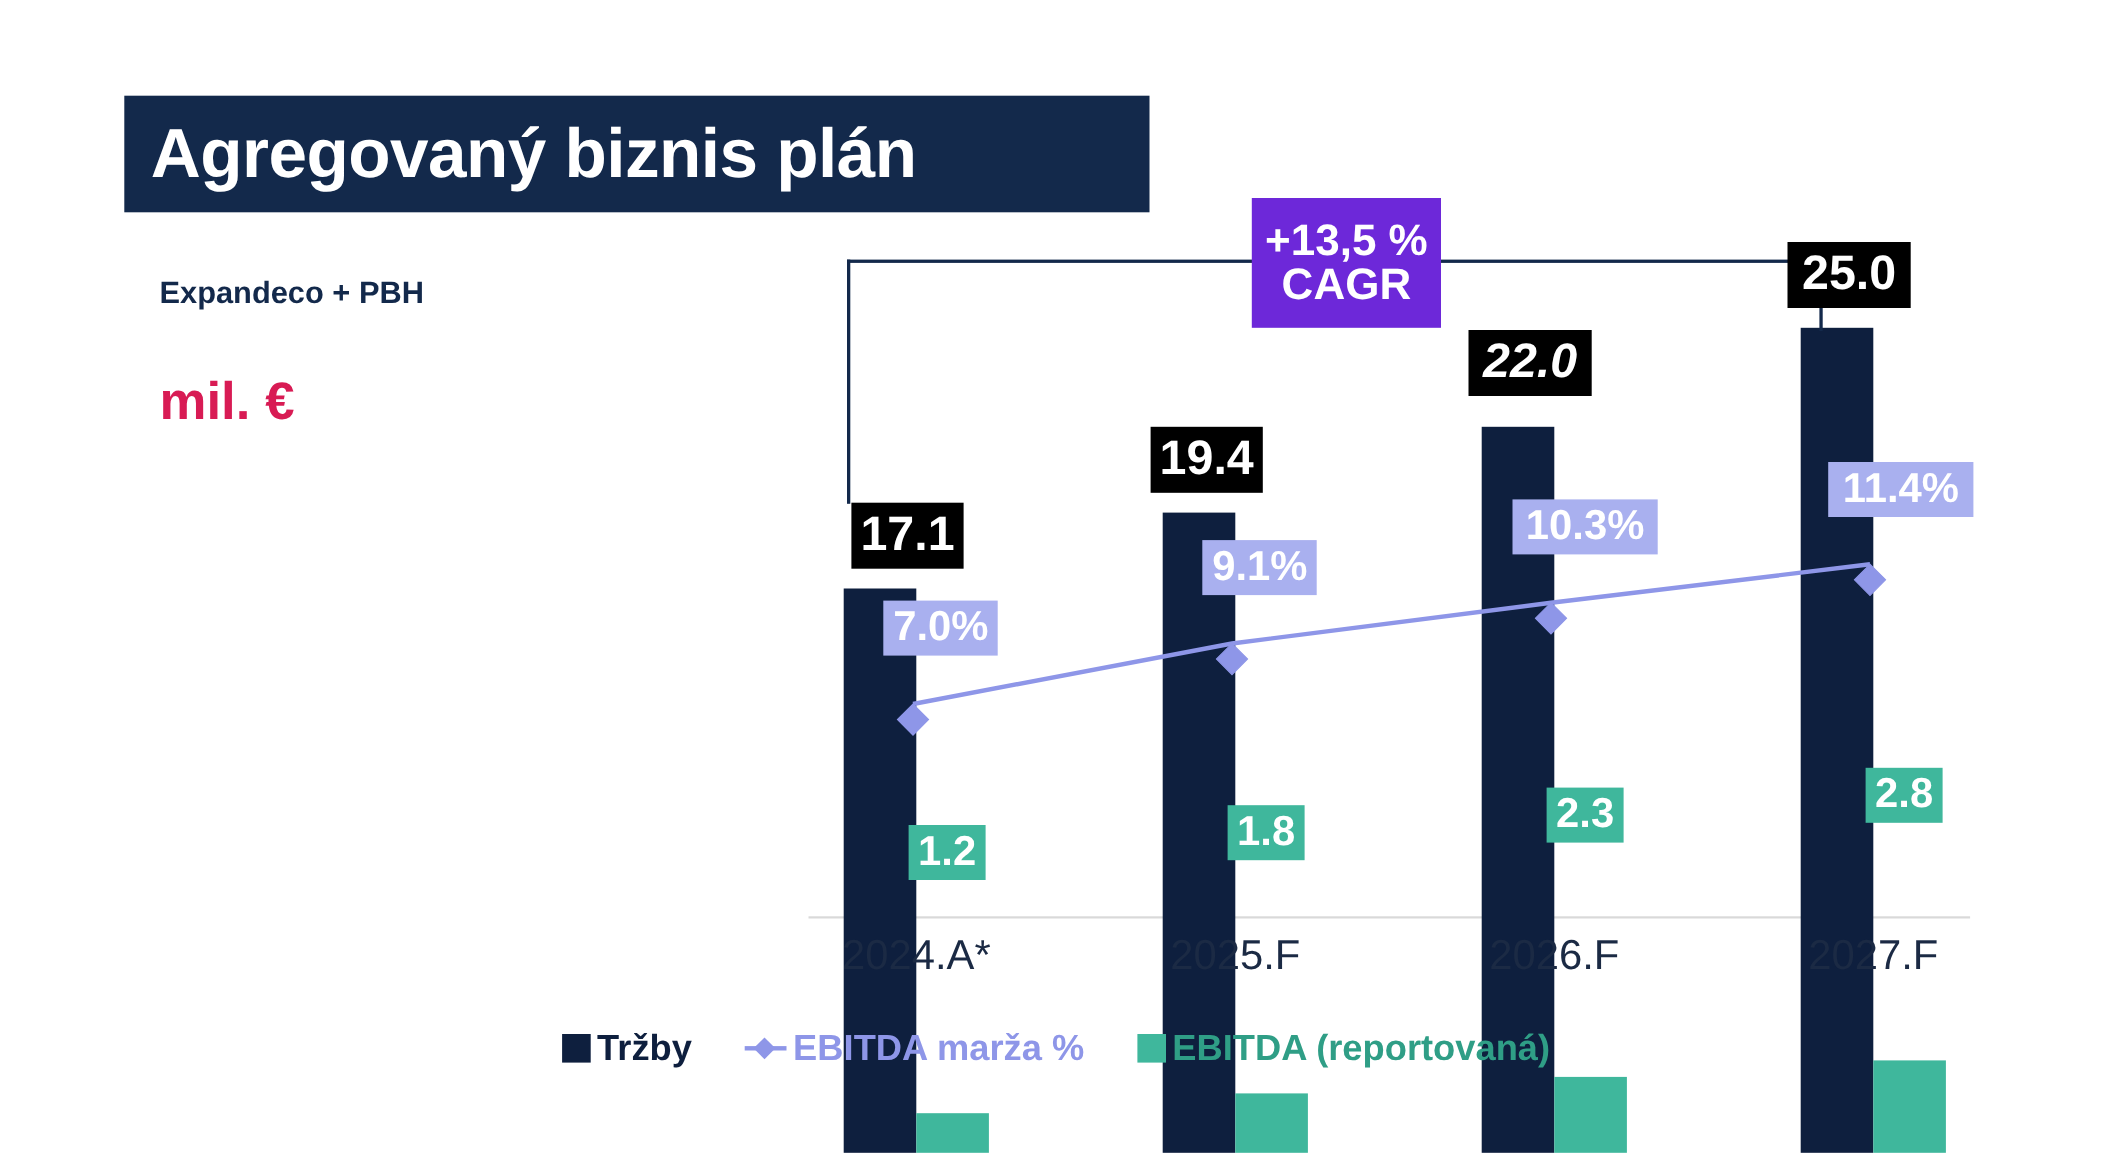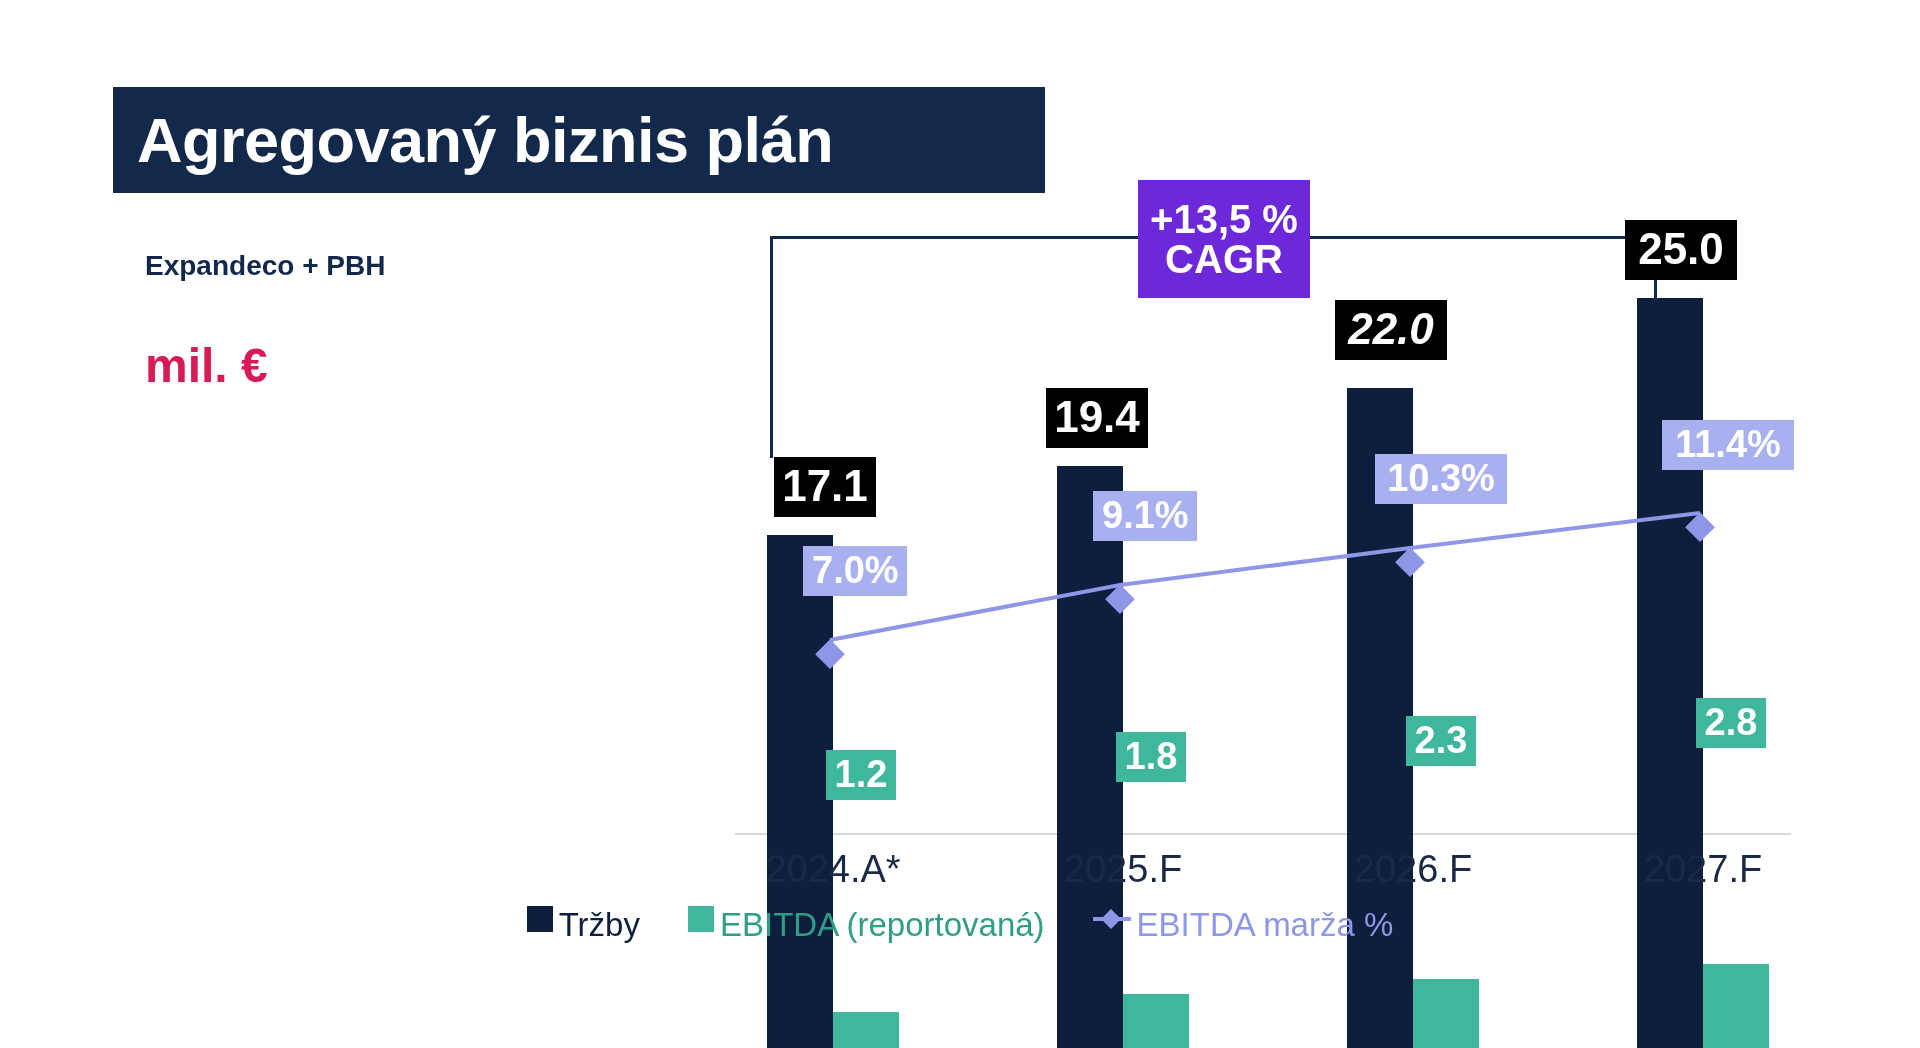--- a/index.html
+++ b/index.html
@@ -127,23 +127,24 @@
   .legend{
     position:absolute;
     left:0;top:906px;
     width:1920px;
     display:flex;
     justify-content:center;
     align-items:center;
     gap:48px;
   }
   .legend-item{
-    display:flex;align-items:flex-start;gap:6px;
-    font-size:33px;font-weight:normal;
-    white-space:nowrap;
+    display:flex;align-items:center;gap:6px;
+    font-size:33px;font-weight:bold;
+    white-space:nowrap;
+    margin-top:28px;
   }
   .swatch{width:26px;height:26px;display:inline-block;}
   .lg-revenue{color:#0e1f3e;}
   .lg-ebitda{color:#2f9e86;}
   .lg-margin{color:#8e96e8;}
   .diamond-marker{
     width:38px;height:26px;
     display:inline-block;position:relative;
   }
   .diamond-marker::before{
@@ -223,25 +224,25 @@
 
   </div>
 
   <div class="legend">
 
     <div class="legend-item lg-revenue">
       <span class="swatch" style="background:#0e1f3e;"></span>
       <span>Tržby</span>
     </div>
 
+    <div class="legend-item lg-margin">
+      <span class="diamond-marker"></span>
+      <span>EBITDA marža %</span>
+    </div>
+
     <div class="legend-item lg-ebitda">
       <span class="swatch" style="background:#3fb79c;"></span>
       <span>EBITDA (reportovaná)</span>
     </div>
 
-    <div class="legend-item lg-margin">
-      <span class="diamond-marker"></span>
-      <span>EBITDA marža %</span>
-    </div>
-
   </div>
 
 </div>
 
 </body></html>

